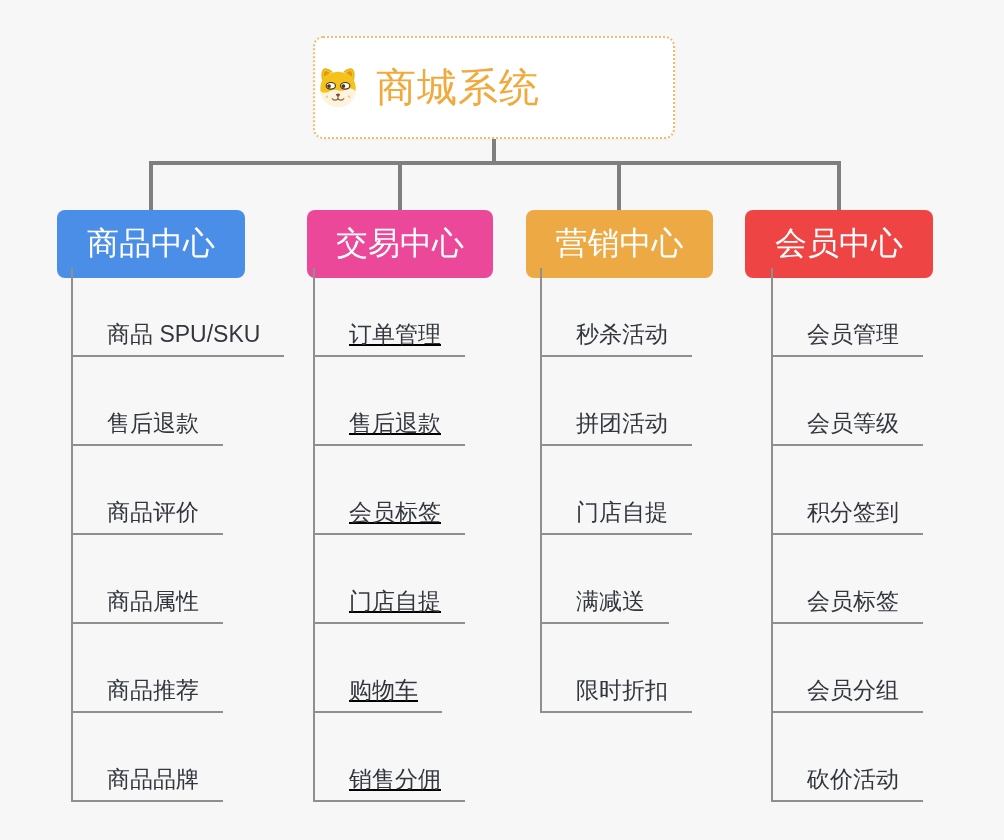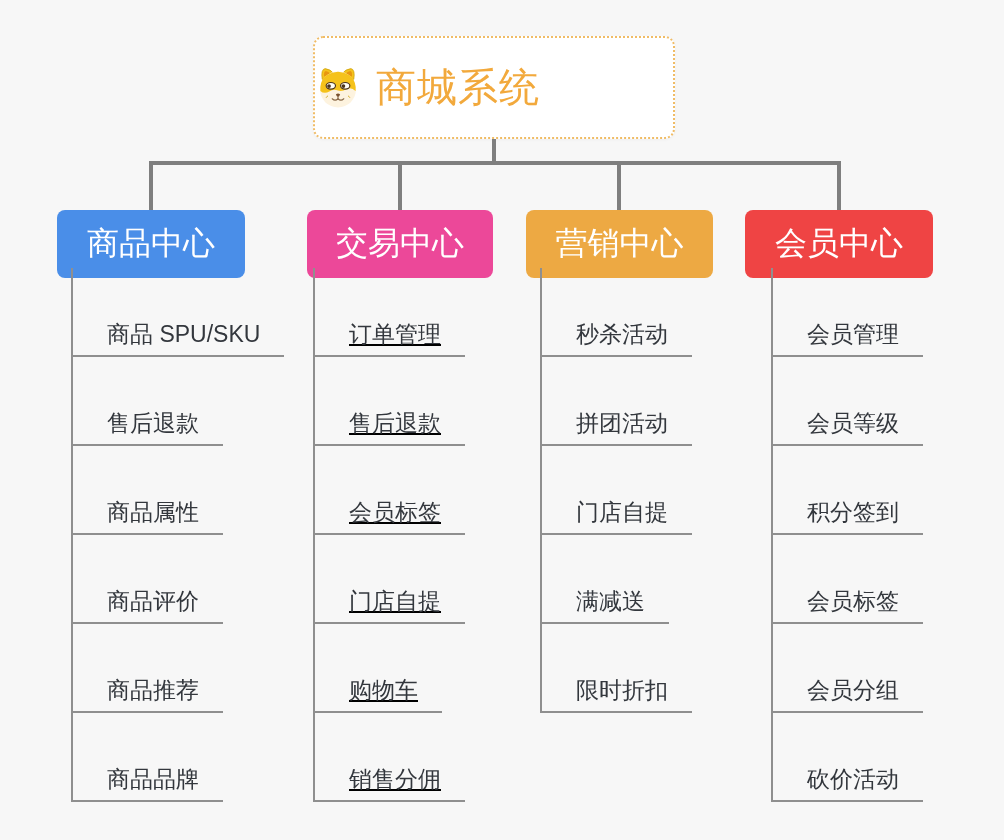--- a/index.html
+++ b/index.html
@@ -91,22 +91,22 @@
   <div class="line drop drop-3"></div>
 
   <div class="branch-box b0" style="background: rgb(74, 142, 232);">商品中心</div>
   <div class="branch-box b1" style="background: #ec4899;">交易中心</div>
   <div class="branch-box b2" style="background: rgb(237, 169, 67);">营销中心</div>
   <div class="branch-box b3" style="background: #ef4444;">会员中心</div>
 
   <div class="children c0">
     <div class="item">商品 SPU/SKU</div>
     <div class="item">售后退款</div>
+    <div class="item">商品评价</div>
     <div class="item">商品属性</div>
-    <div class="item">商品评价</div>
     <div class="item">商品推荐</div>
     <div class="item">商品品牌</div>
   </div>
 
   <div class="children c1">
     <div class="item">订单管理</div>
     <div class="item">售后退款</div>
     <div class="item">会员标签</div>
     <div class="item">门店自提</div>
     <div class="item">购物车</div>

